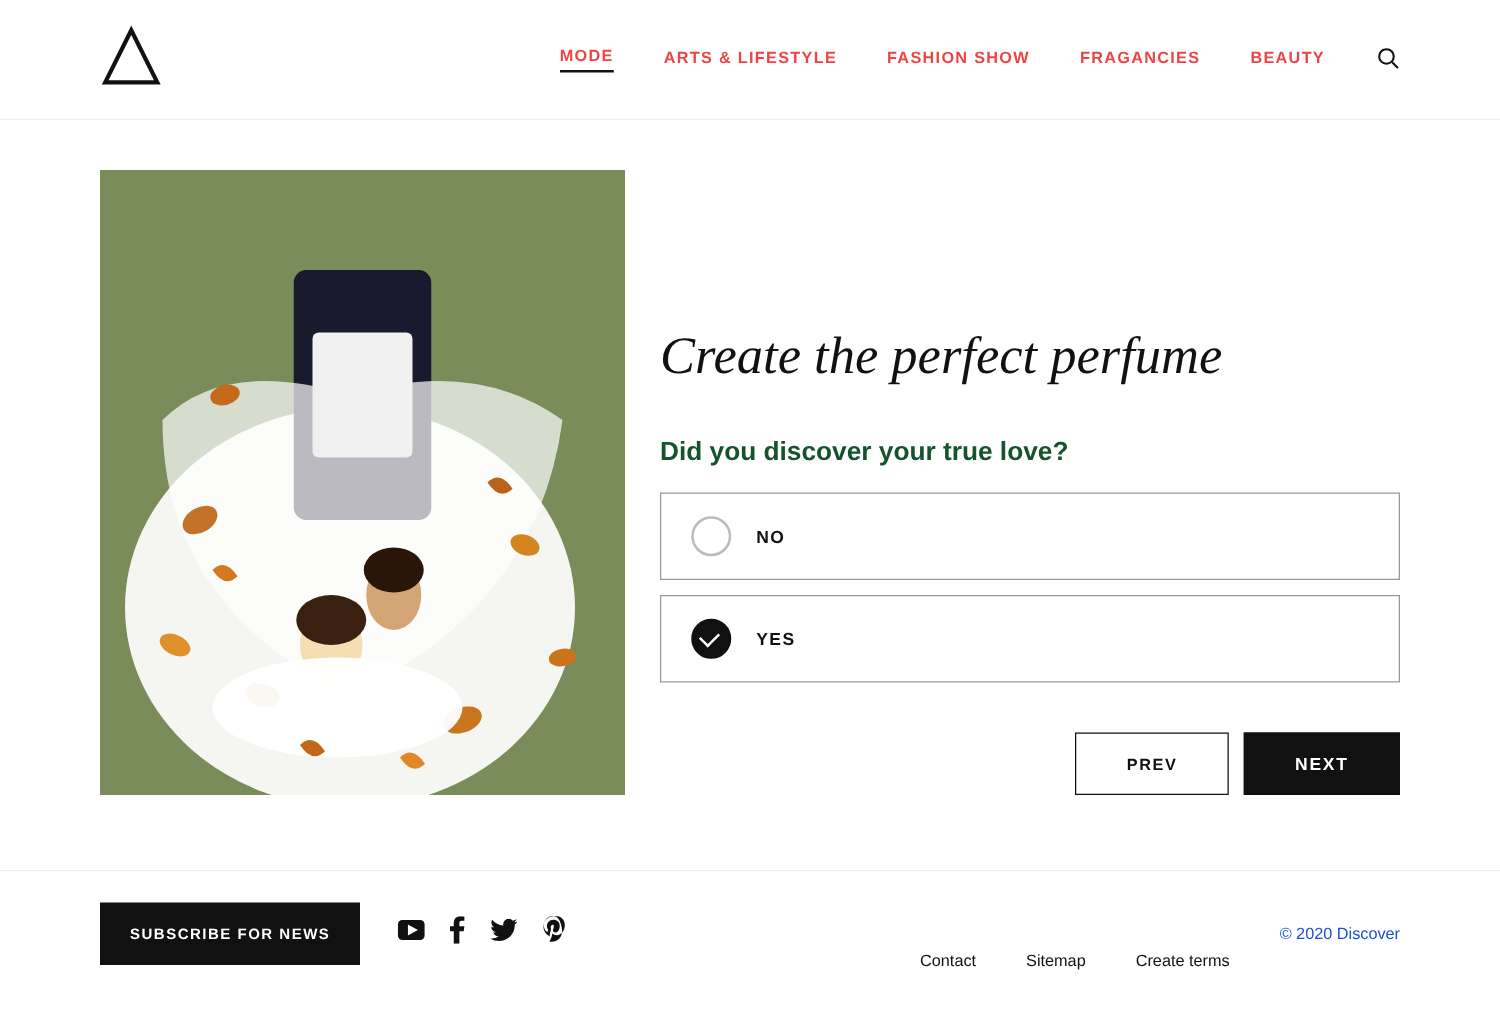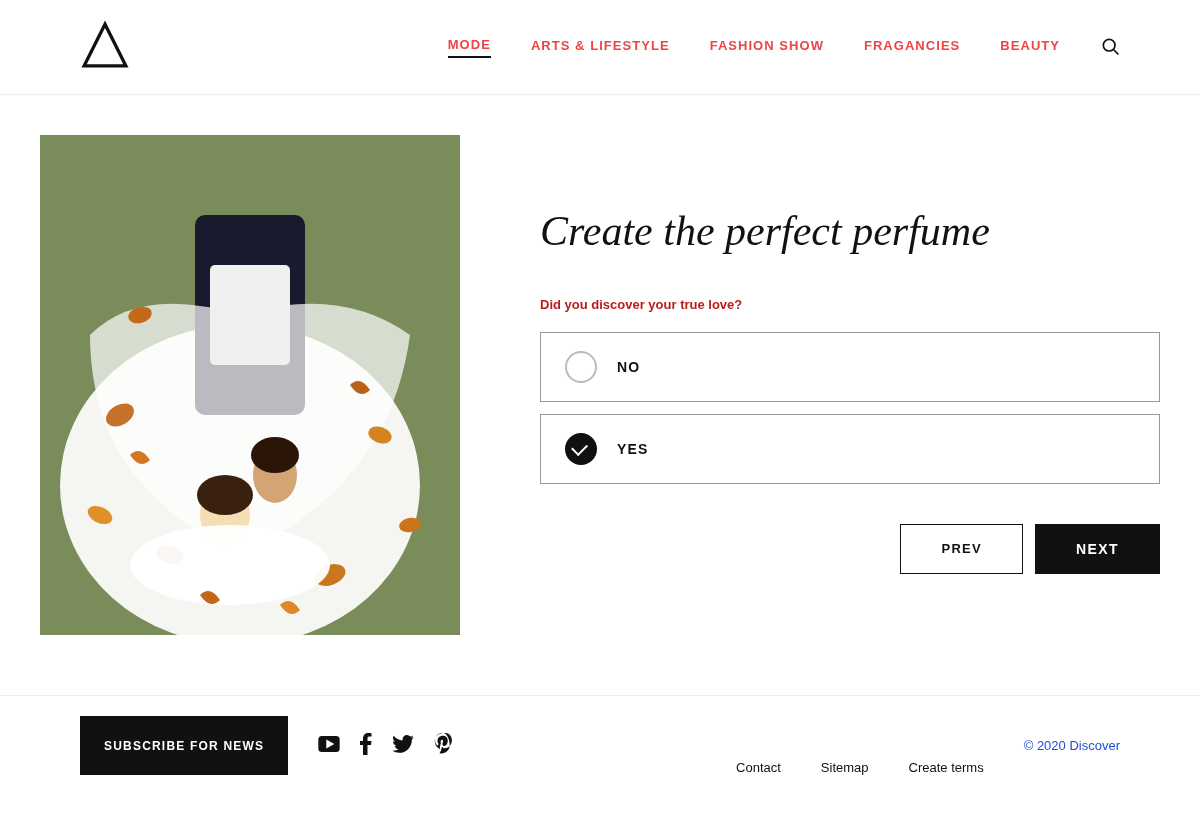--- a/index.html
+++ b/index.html
@@ -44,23 +44,23 @@
     }
     .search-icon-btn {
       cursor: pointer;
       background: none;
       border: none;
     }
 
     
     main {
       display: flex;
-      padding: 40px 40px;
-      gap: 80px;
-      align-items: center;
+      padding: 40px 80px;
+      gap: 28px;
+      align-items: flex-end;
     }
     .image-section {
       flex: 0 0 420px;
     }
 
     
     .photo-area {
       width: 420px;
       height: 500px;
       overflow: hidden;
@@ -77,23 +77,23 @@
       font-weight: 400;
       font-style: italic;
       line-height: 1.2;
       margin-bottom: 40px;
       color: #111;
       font-family: 'Georgia', serif;
     }
     .question-label {
       font-family: 'Arial', sans-serif;
       font-weight: 700;
-      font-size: 13px;
+      font-size: 21px;
       margin-bottom: 20px;
-      color: #b91c1c;
+      color: #14532d;
     }
 
     .option-box {
       border: 1px solid #999;
       display: flex;
       align-items: center;
       gap: 20px;
       padding: 18px 24px;
       margin-bottom: 12px;
       cursor: pointer;
@@ -158,20 +158,21 @@
       font-family: 'Arial', sans-serif;
       font-weight: 700;
       font-size: 14px;
       letter-spacing: 0.1em;
       cursor: pointer;
     }
 
     
     footer {
       display: flex;
+      align-items: center;
       padding: 20px 80px;
       border-top: 1px solid #eee;
       margin-top: 20px;
       gap: 0;
     }
     .subscribe-btn {
       background: #111;
       color: #fff;
       font-family: 'Arial', sans-serif;
       font-weight: 700;

